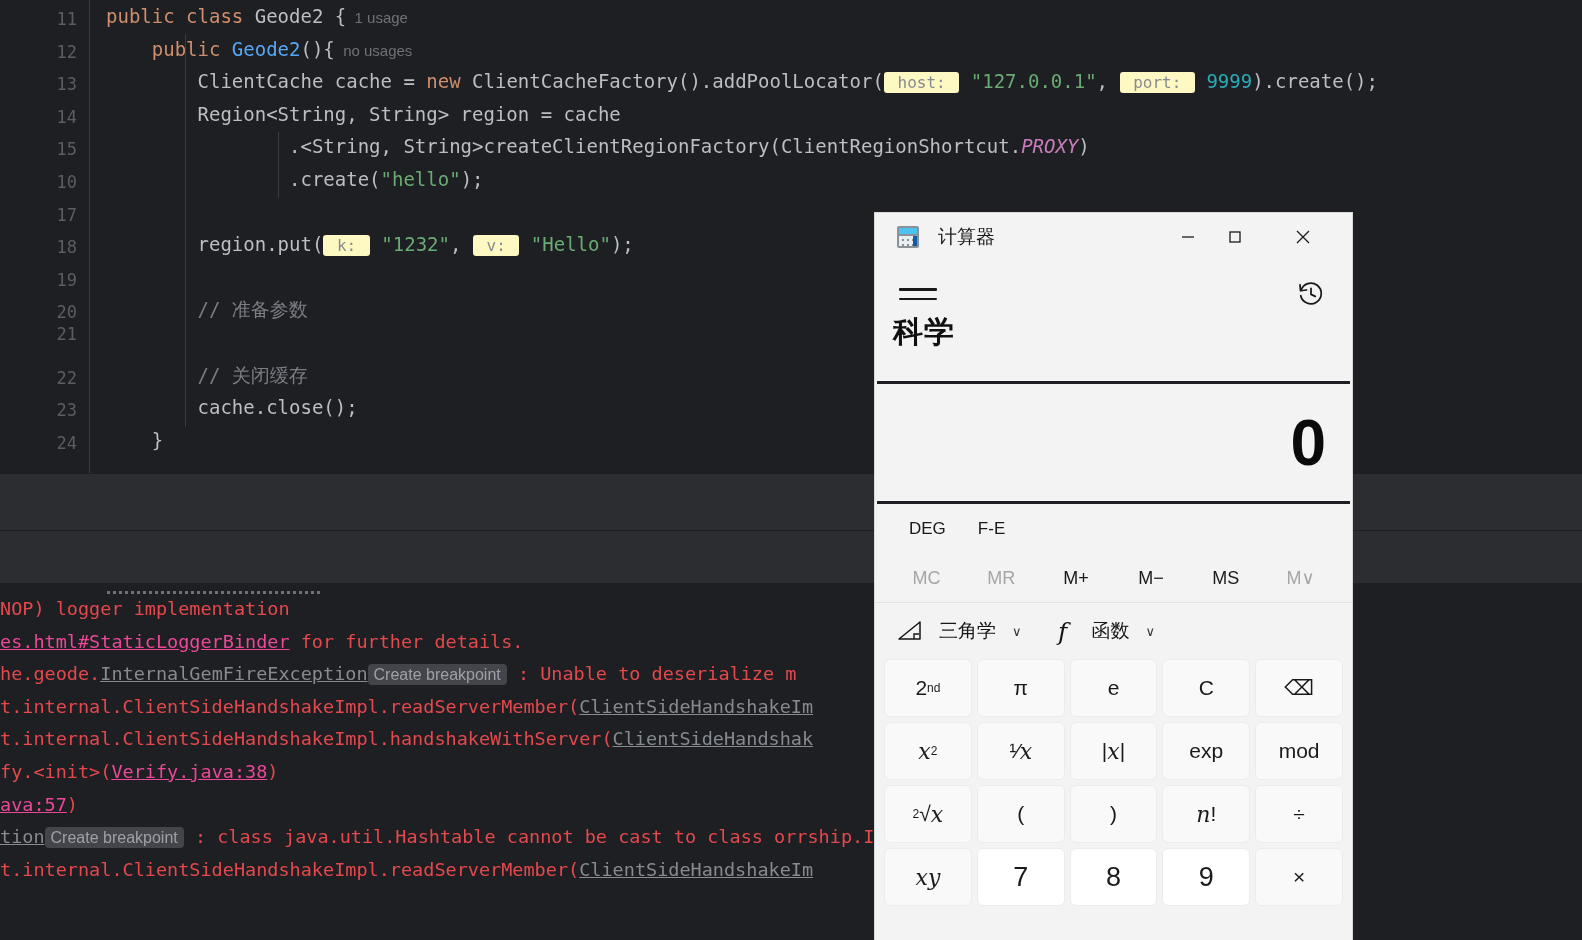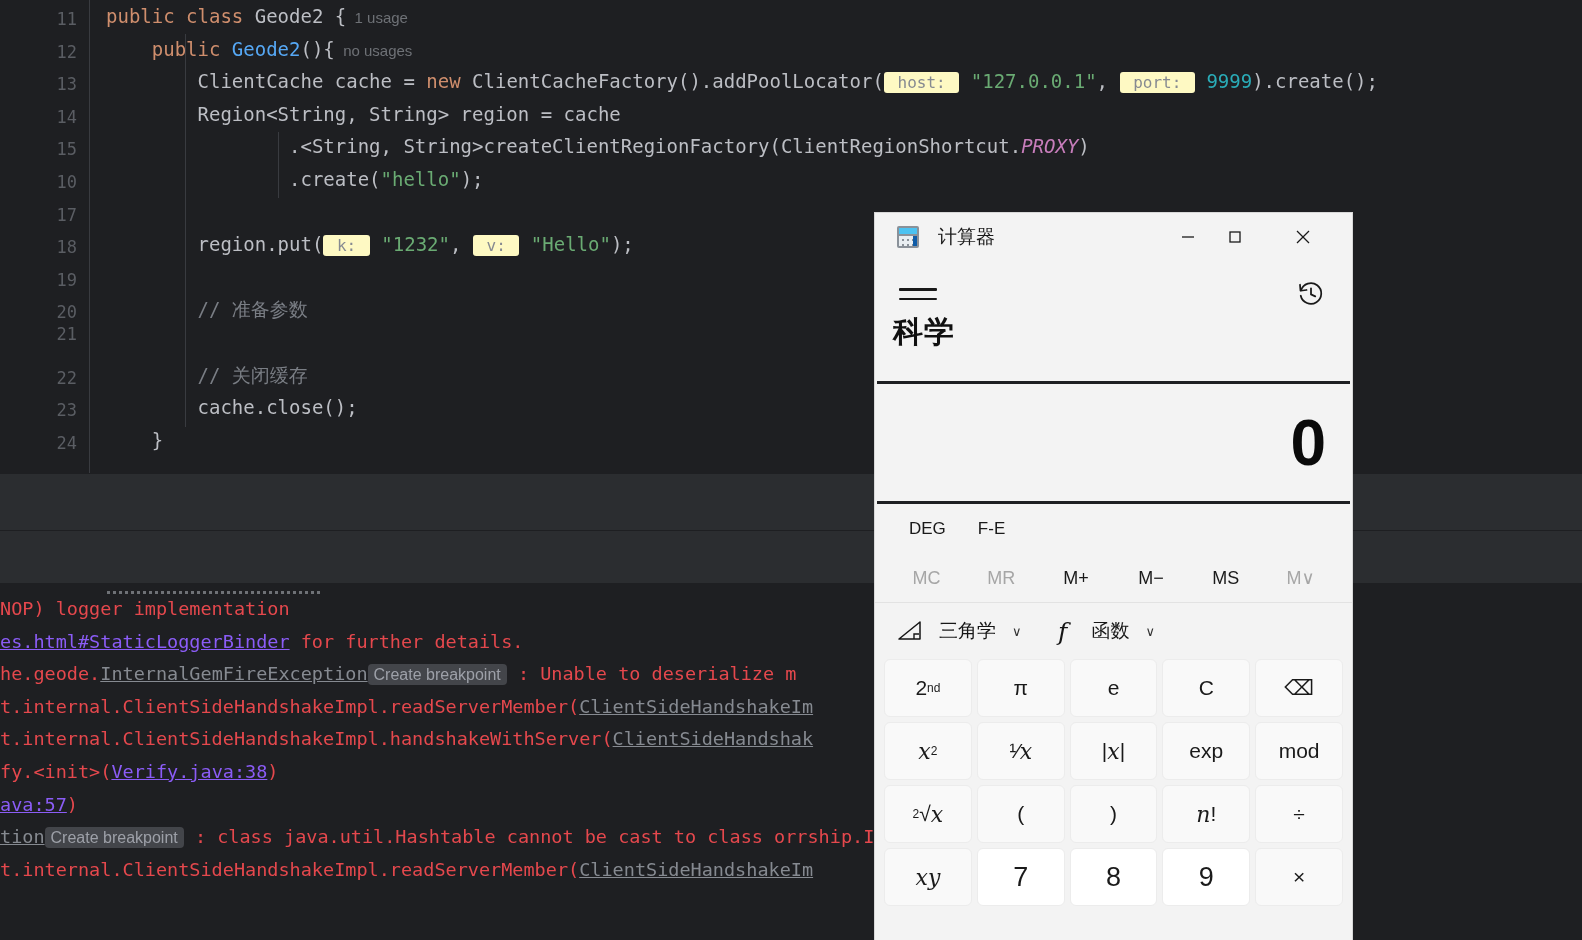--- a/index.html
+++ b/index.html
@@ -115,21 +115,21 @@
     position: absolute;
     left: 0; top: 10px;
     width: 1582px;
     font-family: "DejaVu Sans Mono", monospace;
     font-size: 18.5px;
     line-height: 32.6px;
     white-space: pre;
   }
   .cline { height: 32.6px; }
   .err { color: #e5484d; }
-  .lnk { color: #8b5cf6; text-decoration: underline; }
+  .lnk { color: #ec4899; text-decoration: underline; }
   .grey-lnk { color: #868a91; text-decoration: underline; }
   .bp {
     background: #43454a;
     color: #9da0a8;
     border-radius: 4px;
     padding: 2px 6px;
     font-family: "Liberation Sans", sans-serif;
     font-size: 16px;
     margin-top: 16px;
   }

